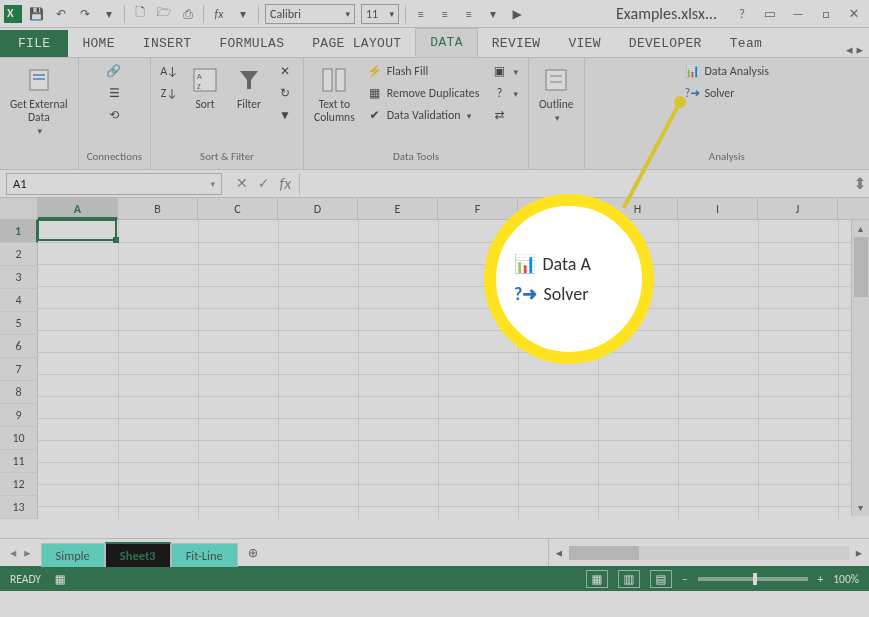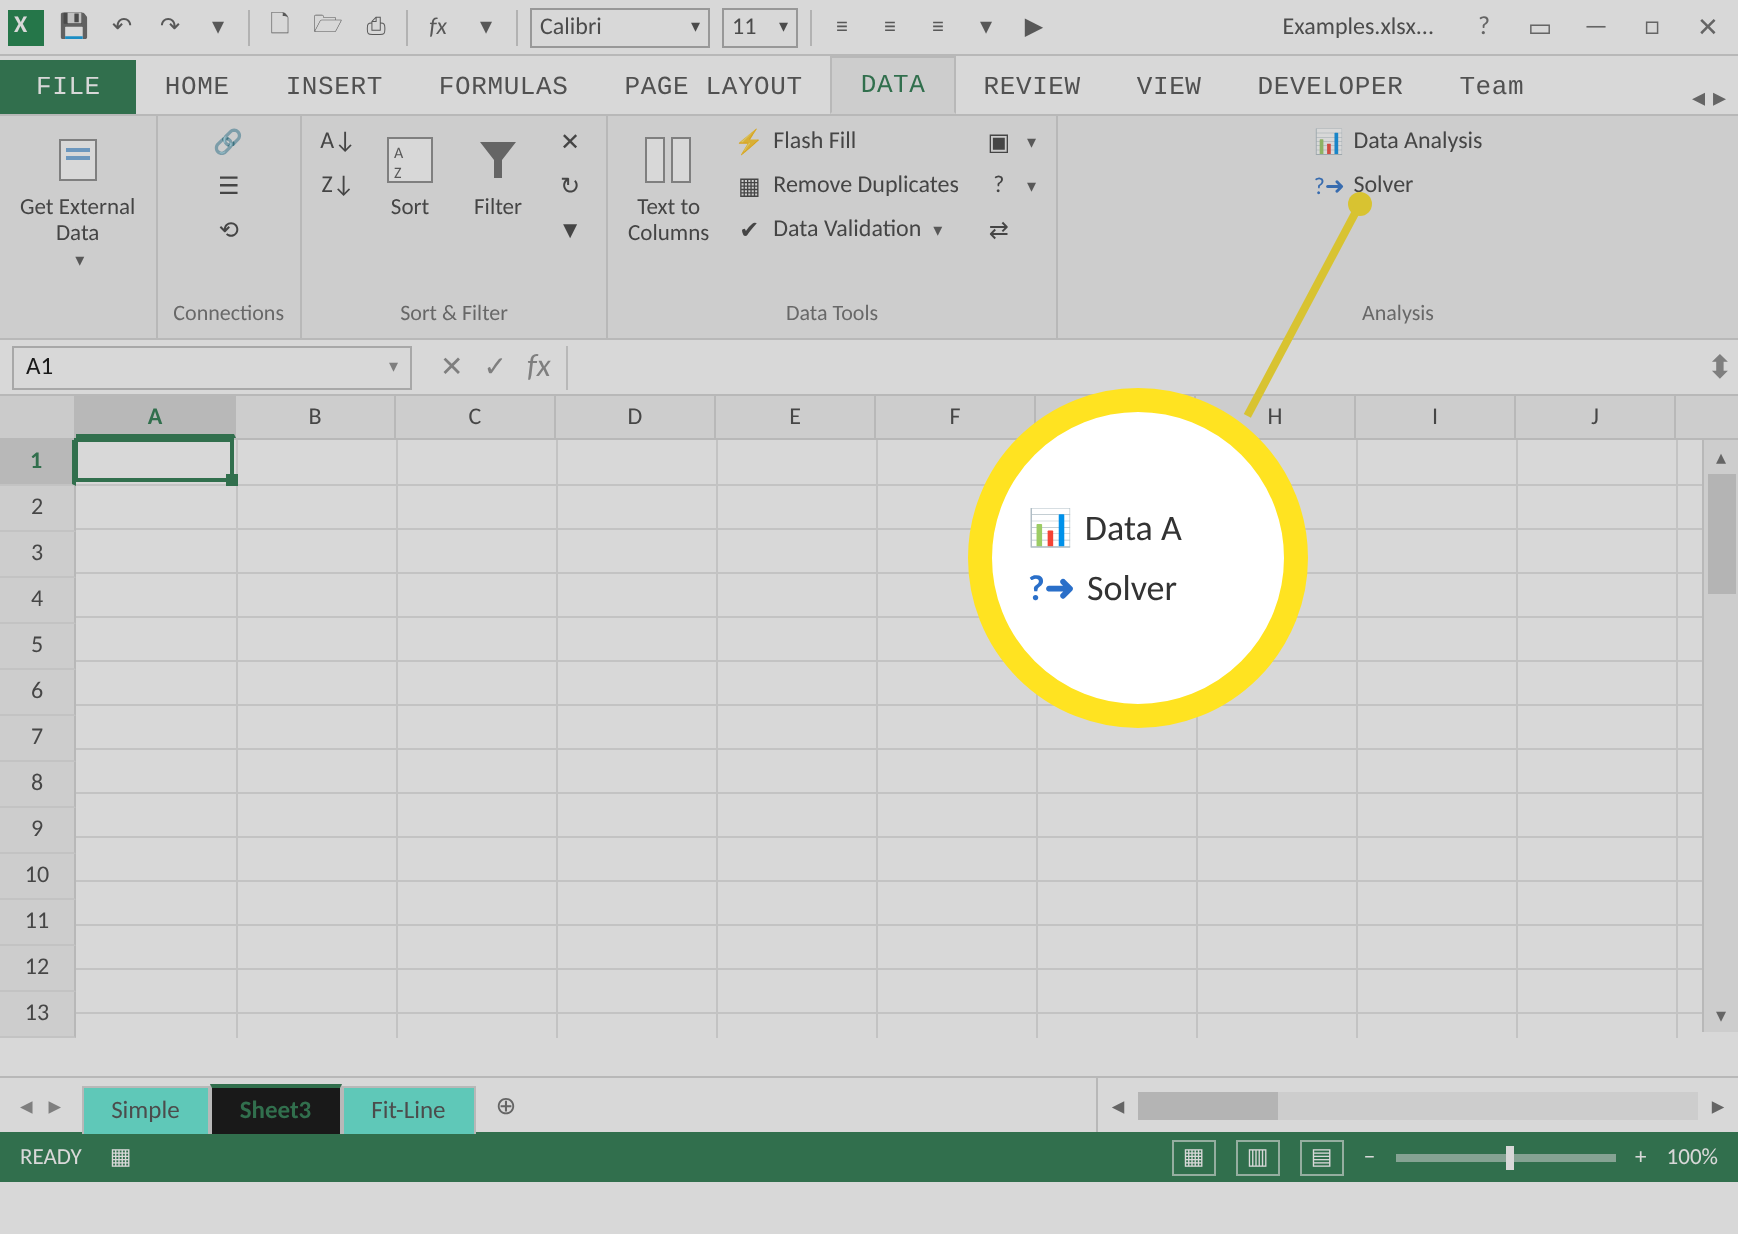--- a/index.html
+++ b/index.html
@@ -6,21 +6,21 @@
   body { width: 869px; height: 617px; background: #fff; overflow: hidden; position: relative; }
 
   
   .qat { height: 28px; background: #fff; border-bottom: 1px solid #d4d4d4; display: flex; align-items: center; padding: 0 4px; gap: 6px; font-size: 11px; color: #444; }
   .qat .logo { width: 18px; height: 18px; background: #107c41; position: relative; }
   .qat .logo::after { content:"X"; color:#fff; position:absolute; left:3px; top:1px; font-size:12px; font-weight:bold;}
   .qat-btn { width: 18px; height: 18px; display:flex; align-items:center; justify-content:center; color:#555; font-size:12px; }
   .qat-sep { width:1px; height:18px; background:#ccc; }
   .qat .fontname { width:90px; height:20px; border:1px solid #aaa; padding:0 4px; font-size:12px; display:flex; align-items:center; justify-content:space-between;}
   .qat .fontsize { width:38px; height:20px; border:1px solid #aaa; padding:0 4px; font-size:12px; display:flex; align-items:center; justify-content:space-between;}
-  .qat .title { margin-left:auto; margin-right:8px; font-size:12px; color:#444;}
+  .qat .title { margin-left:auto; margin-right:8px; font-size:16px; color:#444;}
   .qat .winbtn { width:22px; text-align:center; font-size:13px; color:#666;}
 
   
   .tabs { height: 30px; background:#fff; display:flex; align-items:flex-end; border-bottom:1px solid #d4d4d4; font-size:13px;}
   .tab { padding:6px 14px 6px; color:#4b4b4b; text-transform:uppercase; letter-spacing:0.3px; cursor:pointer;font-family:Liberation Mono, monospace;}
   .tab.file { background:#217346; color:#fff; padding:6px 18px;}
   .tab.active { background:#f1f1f1; border:1px solid #d4d4d4; border-bottom:1px solid #f1f1f1; color:#217346; }
   .tabs .end { margin-left:auto; display:flex; align-items:center; padding-right:6px; gap:4px; color:#666;}
 
   
@@ -30,21 +30,21 @@
   .group-body { display:flex; align-items:flex-start; gap:8px; flex:1;}
   .bigbtn { display:flex; flex-direction:column; align-items:center; gap:2px; font-size:11.5px; color:#3b3b3b; text-align:center; padding:2px 2px; line-height:1.15;}
   .bigbtn .ic { width:32px; height:32px; display:flex; align-items:center; justify-content:center;}
   .smallcol { display:flex; flex-direction:column; gap:4px;}
   .smallbtn { display:flex; align-items:center; gap:4px; font-size:12px; color:#3b3b3b; padding:1px 2px; white-space:nowrap;}
   .smallbtn .ic { width:16px; height:16px; display:flex; align-items:center; justify-content:center;}
   .caret::after{ content:"▾"; font-size:9px; margin-left:2px; color:#555;}
 
   
   .fx-row { height:28px; border-bottom:1px solid #d4d4d4; display:flex; align-items:center;}
-  .namebox { width:200px; height:22px; margin:0 6px; border:1px solid #bfbfbf; background:#fff; padding:0 6px; font-size:12.5px; display:flex; align-items:center; justify-content:space-between;}
+  .namebox { width:216px; height:22px; margin:0 6px; border:1px solid #bfbfbf; background:#fff; padding:0 6px; font-size:12.5px; display:flex; align-items:center; justify-content:space-between;}
   .fx-controls { display:flex; align-items:center; gap:10px; padding:0 8px; color:#888;}
   .fx-input { flex:1; height:22px; border-left:1px solid #d4d4d4; padding:0 6px; font-size:12.5px; display:flex; align-items:center;}
   .fx-expand { width:18px; color:#888; text-align:center;}
 
   
   .grid-wrap { position:relative; height: 340px; background:#fff;}
   .colhdrs { display:flex; height:22px; background:#f0f0f0; border-bottom:1px solid #d4d4d4; position:relative;}
   .corner { width:38px; border-right:1px solid #d4d4d4; background:#eee;}
   .colh { width:80px; border-right:1px solid #d4d4d4; text-align:center; font-size:12px; color:#3d3d3d; line-height:22px;}
   .colh.sel { background:#d5d5d5; border-bottom:2px solid #217346; color:#217346; font-weight:600;}
@@ -254,20 +254,35 @@
             <span class="ic">?</span>
           </div>
         <div class="smallbtn">
             <span class="ic">⇄</span>
           </div>
       </div>
     </div>
     <div class="group-label">Data Tools</div>
   </div>
 
+  <div class="group" style="min-width:55px;">
+    <div class="group-body">
+      <div class="bigbtn caret">
+        <div class="ic">
+            <svg width="28" height="28">
+              <rect x="4" y="4" width="20" height="20" fill="#fff" stroke="#888"></rect>
+              <line x1="8" y1="10" x2="20" y2="10" stroke="#888"></line>
+              <line x1="8" y1="16" x2="20" y2="16" stroke="#888"></line>
+            </svg>
+          </div>
+        <span>Outline</span>
+      </div>
+    </div>
+    <div class="group-label"></div>
+  </div>
 
   <div class="group" style="border-right:none; flex:1;">
     <div class="group-body" style="align-items:flex-start;">
       <div class="smallcol">
         <div class="smallbtn">
             <span class="ic">📊</span>
             <span>Data Analysis</span>
           </div>
         <div class="smallbtn">
             <span class="ic" style="color:#2a6fc9;">?➜</span>

